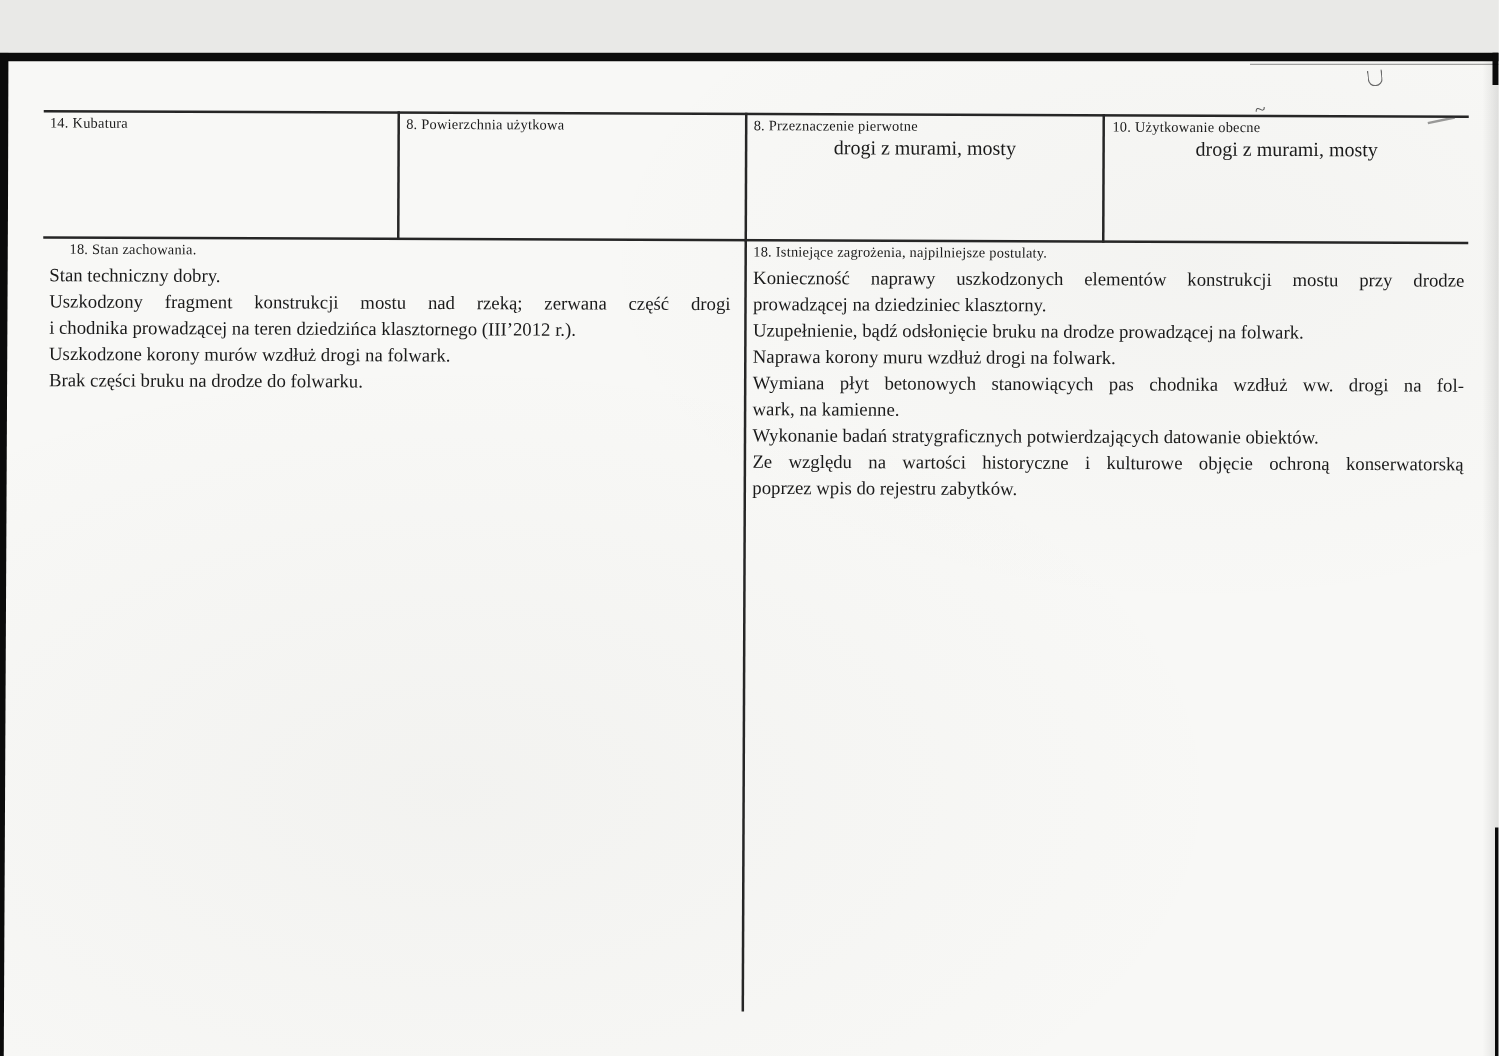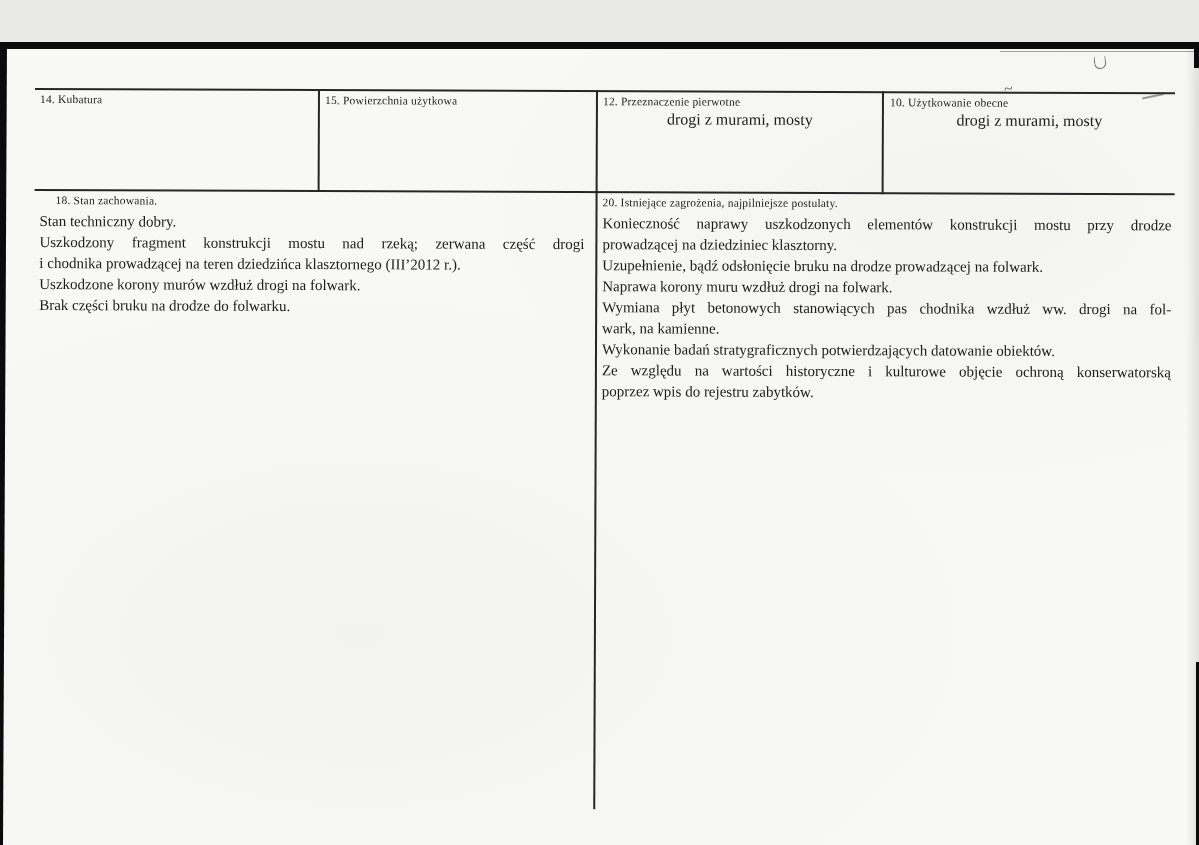--- a/index.html
+++ b/index.html
@@ -84,25 +84,25 @@
   <div class="sheet">
 
     <div class="bline" id="hl-top"></div>
     <div class="bline" id="hl-mid"></div>
     <div class="bline" id="vl-1"></div>
     <div class="bline" id="vl-2"></div>
     <div class="bline" id="vl-3"></div>
     <div class="bline" id="vl-c"></div>
 
     <div class="flabel" id="lb14">14. Kubatura</div>
-    <div class="flabel" id="lb15">15. Powierzchnia użytkowa</div>
-    <div class="flabel" id="lb16">12. Przeznaczenie pierwotne</div>
+    <div class="flabel" id="lb15">8. Powierzchnia użytkowa</div>
+    <div class="flabel" id="lb16">8. Przeznaczenie pierwotne</div>
     <div class="flabel" id="lb17">10. Użytkowanie obecne</div>
     <div class="flabel" id="lb18">18. Stan zachowania.</div>
-    <div class="flabel" id="lb19">20. Istniejące zagrożenia, najpilniejsze postulaty.</div>
+    <div class="flabel" id="lb19">18. Istniejące zagrożenia, najpilniejsze postulaty.</div>
 
     <div class="fvalue" id="val16">drogi z murami, mosty</div>
     <div class="fvalue" id="val17">drogi z murami, mosty</div>
 
     <div class="textblock" id="body18">
         <div class="tline">Stan techniczny dobry.</div>
         <div class="tline just">Uszkodzony fragment konstrukcji mostu nad rzeką; zerwana część drogi</div>
         <div class="tline">i chodnika prowadzącej na teren dziedzińca klasztornego (III’2012 r.).</div>
         <div class="tline">Uszkodzone korony murów wzdłuż drogi na folwark.</div>
         <div class="tline">Brak części bruku na drodze do folwarku.</div>

